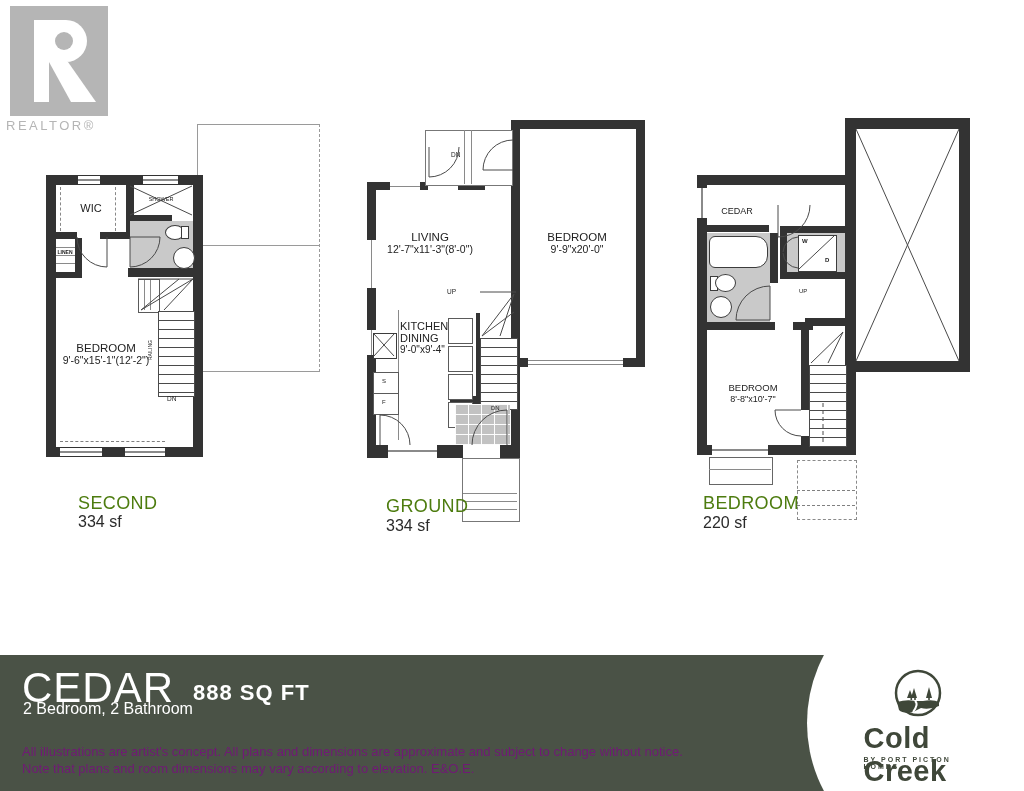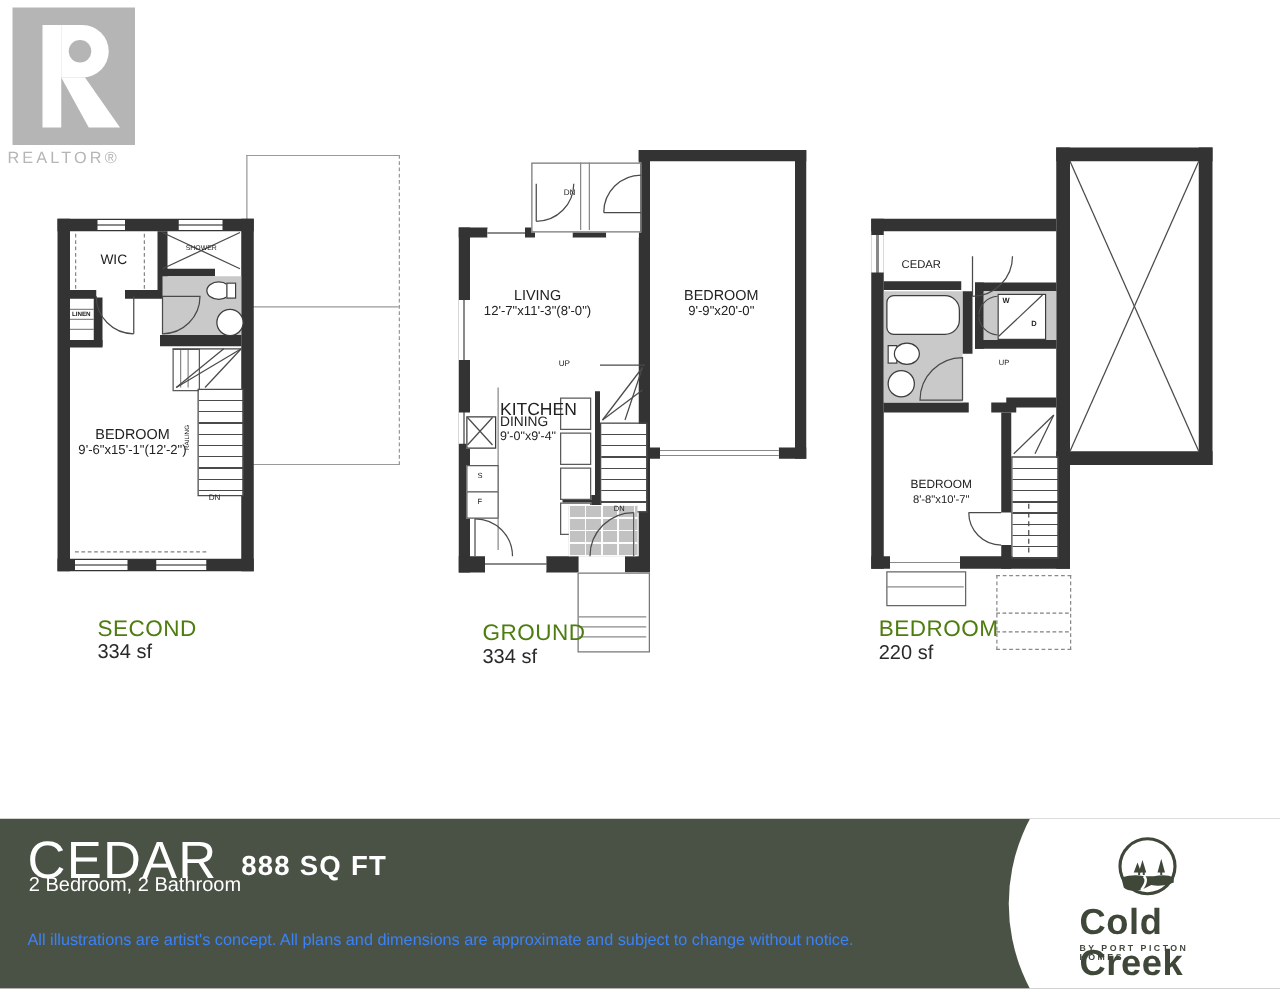--- a/index.html
+++ b/index.html
@@ -23,21 +23,21 @@
   .plan{position:absolute}
   .title{position:absolute;color:#4d7c0f;font-size:18px;letter-spacing:.4px}
   .areatxt{position:absolute;color:#2a2a2a;font-size:16px}
   .roof{position:absolute;border:1px solid #9a9a9a;border-right:1px dashed #9a9a9a;background:#fff}
   .footer{position:absolute;left:0;top:655px;width:1024px;height:136px;background:#4a5246;overflow:hidden}
   .whitecircle{position:absolute;left:807px;top:-77px;width:290px;height:290px;border-radius:50%;background:#fff}
   .cedar{position:absolute;left:22px;top:664px;color:#fff;font-size:42px;font-weight:normal;letter-spacing:1px}
   .sqft{position:absolute;left:193px;top:680px;color:#fff;font-size:22px;font-weight:bold;letter-spacing:1px}
   .config{position:absolute;left:23px;top:700px;color:#fff;font-size:16px}
   .remax{position:absolute;left:308px;top:708px;color:#a9b0a8;font-size:29px;letter-spacing:.5px;text-shadow:0 1px 3px rgba(30,36,28,.45)}
-  .disc{position:absolute;color:#3b82f6;font-size:13px}
+  .disc{position:absolute;color:#701a75;font-size:13px}
   .cc-name{position:absolute;left:917px;top:722px;color:#3f4739;font-size:29px;font-weight:bold;letter-spacing:.5px}
   .cc-tag{position:absolute;left:917px;top:756px;color:#3f4739;font-size:7px;letter-spacing:2px;font-weight:bold}
   .realtor-box{position:absolute;left:10px;top:6px;width:98px;height:110px;background:#b5b5b5}
   .realtor-word{position:absolute;left:6px;top:118px;color:#b5b5b5;font-size:13px;letter-spacing:2.5px}
   .vtext{writing-mode:vertical-rl;transform:rotate(180deg)}
 </style>
 </head>
 <body>
 
 <div class="canvas">
@@ -182,21 +182,21 @@
         </g>
       <g>
           <line x1="13" y1="295" x2="13" y2="325"></line>
           <path d="M13,295 A30,30 0 0 1 43,325"></path>
         </g>
     </svg>
     <div class="lbl cx" style="left:63px;top:111px;font-size:11.5px">LIVING</div>
     <div class="lbl cx" style="left:63px;top:124px;font-size:10.5px">12'-7"x11'-3"(8'-0")</div>
     <div class="lbl cx" style="left:210px;top:111px;font-size:11.5px">BEDROOM</div>
     <div class="lbl cx" style="left:210px;top:124px;font-size:10.5px">9'-9"x20'-0"</div>
-    <div class="lbl" style="left:33px;top:200px;font-size:14px">KITCHEN</div>
+    <div class="lbl" style="left:33px;top:200px;font-size:11px">KITCHEN</div>
     <div class="lbl" style="left:33px;top:212px;font-size:11px">DINING</div>
     <div class="lbl" style="left:33px;top:224px;font-size:10px">9'-0"x9'-4"</div>
     <div class="lbl" style="left:80px;top:168px;font-size:6.5px">UP</div>
     <div class="lbl" style="left:84px;top:31px;font-size:6.5px">DN</div>
     <div class="lbl" style="left:124px;top:285px;font-size:6px">DN</div>
     <div class="lbl" style="left:15px;top:258px;font-size:6px">S</div>
     <div class="lbl" style="left:15px;top:279px;font-size:6px">F</div>
   </div>
   <div class="title" style="left:386px;top:496px">GROUND</div>
   <div class="areatxt" style="left:386px;top:517px">334 sf</div>
@@ -288,16 +288,17 @@
       <rect x="21.2" y="29" width="1.6" height="3" fill="#3f4739"></rect>
       <rect x="35.2" y="29" width="1.6" height="3" fill="#3f4739"></rect>
       <path d="M4,34 Q14,31 22,33 L30,33 Q40,31 46,34 L46,38 Q36,42 28,40 L20,44 Q10,46 6,42 Z" fill="#3f4739"></path>
       <path d="M22,33 Q26,36 20,44" fill="none" stroke="#fff" stroke-width="2"></path>
     </svg>
   </div>
   <div class="cedar">CEDAR</div>
   <div class="sqft">888 SQ FT</div>
   <div class="config">2 Bedroom, 2 Bathroom</div>
   <div class="disc" style="left:22px;top:744px">All illustrations are artist's concept. All plans and dimensions are approximate and subject to change without notice.</div>
+  <div class="disc" style="left:22px;top:761px">Note that plans and room dimensions may vary according to elevation. E&amp;O.E.</div>
   <div class="cc-name cx">Cold Creek</div>
   <div class="cc-tag cx">BY PORT PICTON HOMES</div>
 
 </div>
 
 </body></html>

